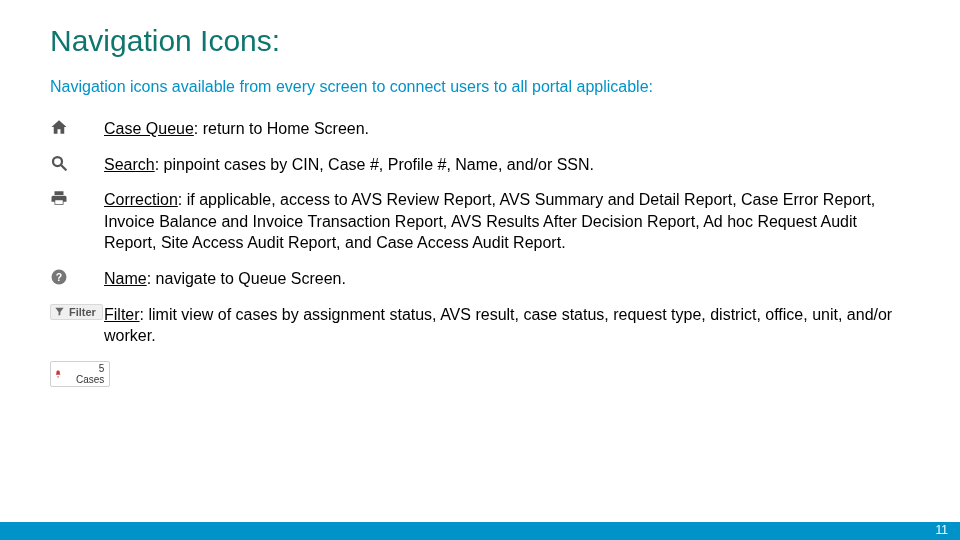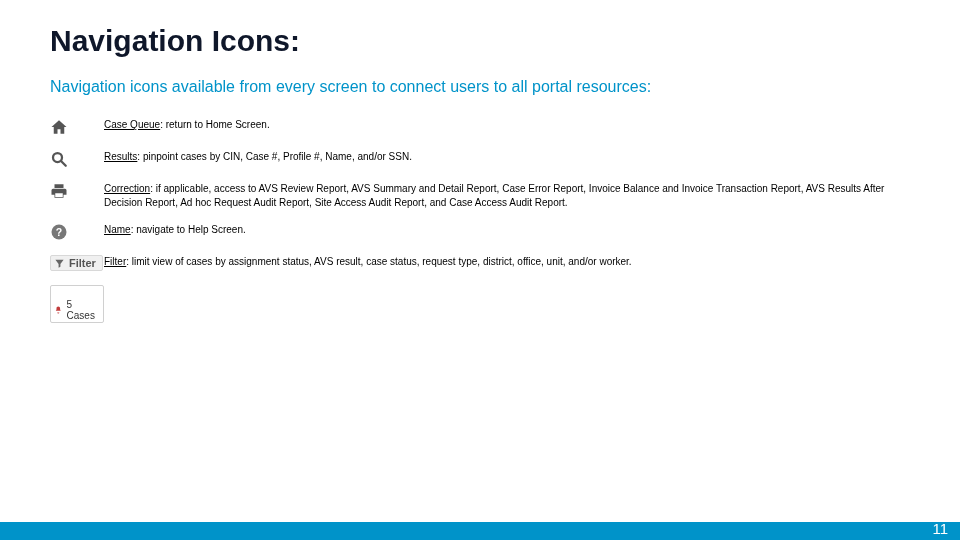--- a/index.html
+++ b/index.html
@@ -15,22 +15,22 @@
   .page {
     position: relative;
     width: 960px;
     height: 540px;
   }
   .title {
     position: absolute;
     left: 50px;
     top: 24px;
     font-size: 30px;
-    color: #0f172a;
-    font-weight: 700;
+    color: #0f766e;
+    font-weight: 400;
   }
   .subtitle {
     position: absolute;
     left: 50px;
     top: 78px;
     font-size: 16px;
     color: #0093c9;
     font-weight: 400;
   }
   .items {
@@ -49,21 +49,21 @@
     flex: 0 0 54px;
     display: flex;
     justify-content: flex-start;
     align-items: flex-start;
   }
   .icon-cell svg {
     display: block;
   }
   .desc {
     flex: 1;
-    font-size: 10px;
+    font-size: 16px;
     line-height: 1.35;
     color: #000000;
   }
   .desc .label {
     text-decoration: underline;
   }
   .filter-btn {
     display: inline-flex;
     align-items: center;
     gap: 4px;
@@ -71,51 +71,52 @@
     border: 1px solid #d8d8d8;
     border-radius: 2px;
     padding: 1px 6px 1px 3px;
     font-size: 11px;
     font-weight: bold;
     color: #555;
   }
   .rad-btn {
     display: inline-flex;
     align-items: center;
-    gap: 4px;
+    gap: 12px;
     background: #ffffff;
     border: 1px solid #d0d0d0;
     border-radius: 2px;
-    padding: 13px 5px 1px 3px;
+    padding: 1px 5px 1px 3px;
     font-size: 10px;
     color: #333;
+    text-align: right;
   }
   .footer-bar {
     position: absolute;
     left: 0;
     bottom: 0;
     width: 960px;
     height: 18px;
     background: #0093c9;
   }
   .page-num {
     position: absolute;
     right: 12px;
     bottom: 3px;
-    font-size: 15px;
+    font-size: 12px;
     color: #ffffff;
   }
 </style>
 </head>
 <body>
 
 <div class="page">
 
   <div class="title">Navigation Icons:</div>
-  <div class="subtitle">Navigation icons available from every screen to connect users to all portal resources:</div>
+  <div class="subtitle">Navigation icons available from every screen to connect users to all portal applicable:</div>
 
   <div class="items">
 
     <div class="row">
       <div class="icon-cell">
         <svg width="18" height="18" viewBox="0 0 24 24">
             <path fill="#555" d="M12 3l10 9h-3v9h-5v-6h-4v6H5v-9H2z"></path>
           </svg>
       </div>
       <div class="desc">
@@ -124,21 +125,21 @@
     </div>
 
     <div class="row">
       <div class="icon-cell">
         <svg width="18" height="18" viewBox="0 0 24 24">
             <circle cx="10" cy="10" r="6" fill="none" stroke="#555" stroke-width="3"></circle>
             <line x1="15" y1="15" x2="21" y2="21" stroke="#555" stroke-width="3" stroke-linecap="round"></line>
           </svg>
       </div>
       <div class="desc">
-        <span class="label">Results</span><span>: </span><span>pinpoint cases by CIN, Case #, Profile #, Name, and/or SSN.</span>
+        <span class="label">Search</span><span>: </span><span>pinpoint cases by CIN, Case #, Profile #, Name, and/or SSN.</span>
       </div>
     </div>
 
     <div class="row">
       <div class="icon-cell">
         <svg width="18" height="18" viewBox="0 0 24 24">
             <path fill="#555" d="M6 3h12v5H6zM4 9h16a2 2 0 0 1 2 2v6h-4v4H6v-4H2v-6a2 2 0 0 1 2-2z"></path>
             <rect x="7" y="15" width="10" height="5" fill="#fff"></rect>
           </svg>
       </div>
@@ -150,21 +151,21 @@
 
 
     <div class="row">
       <div class="icon-cell">
         <svg width="18" height="18" viewBox="0 0 24 24">
             <circle cx="12" cy="12" r="10" fill="#777"></circle>
             <text x="12" y="17" text-anchor="middle" font-size="14" font-weight="bold" fill="#fff">?</text>
           </svg>
       </div>
       <div class="desc">
-        <span class="label">Name</span><span>: </span><span>navigate to Help Screen.</span>
+        <span class="label">Name</span><span>: </span><span>navigate to Queue Screen.</span>
       </div>
     </div>
 
 
     <div class="row">
       <div class="icon-cell">
         <span class="filter-btn">
           <svg width="11" height="11" viewBox="0 0 24 24">
               <path fill="#666" d="M3 4h18l-7 9v6l-4 2v-8z"></path>
             </svg>

